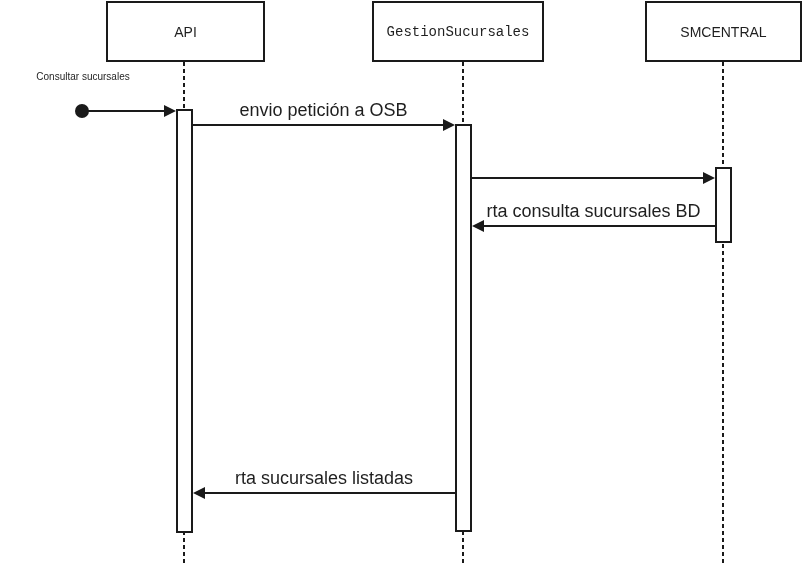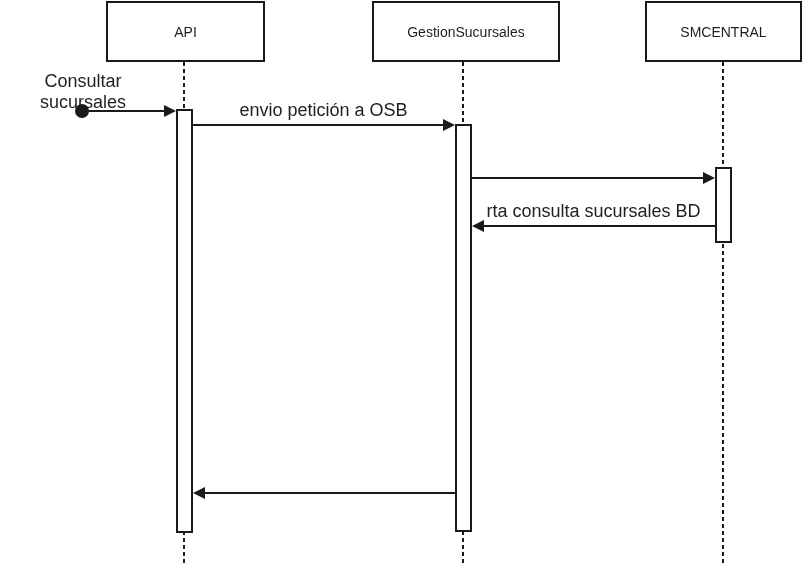--- a/index.html
+++ b/index.html
@@ -26,21 +26,21 @@
     background: #ffffff;
     display: flex;
     align-items: center;
     justify-content: center;
     font-size: 14px;
     color: #1f1f1f;
     z-index: 3;
     text-align: right;
   }
   #actor-api   { left: 106px; width: 159px; }
-  #actor-gs    { left: 372px; width: 188px; }
+  #actor-gs    { left: 372px; width: 172px; font-family: Liberation Mono, monospace; }
   #actor-sm    { left: 645px; width: 157px; }
 
   
   .lifeline {
     position: absolute;
     top: 62px;
     width: 2px;
     height: 502px;
     background: repeating-linear-gradient(
       to bottom, #1a1a1a 0px, #1a1a1a 4px, transparent 4px, transparent 7px);
@@ -63,21 +63,21 @@
   #activation-gs  { left: 455px; top: 124px; height: 408px; }
   #activation-sm  { left: 715px; top: 167px; height: 76px;  }
 
   
   #start-label {
     position: absolute;
     left: 0px;
     top: 71px;
     width: 166px;
     text-align: center;
-    font-size: 18px;
+    font-size: 10px;
     color: #1f1f1f;
     z-index: 4;
   }
   #start-circle {
     position: absolute;
     left: 75px;
     top: 104px;
     width: 14px;
     height: 14px;
     border-radius: 50%;
@@ -190,17 +190,18 @@
     <div class="msg-arrowhead right"></div>
   </div>
 
   <div class="msg" id="msg-3">
     <div class="msg-label">rta consulta sucursales BD</div>
     <div class="msg-line"></div>
     <div class="msg-arrowhead left"></div>
   </div>
 
   <div class="msg" id="msg-4">
+    <div class="msg-label">rta sucursales listadas</div>
     <div class="msg-line"></div>
     <div class="msg-arrowhead left"></div>
   </div>
 
 </div>
 
 </body></html>

